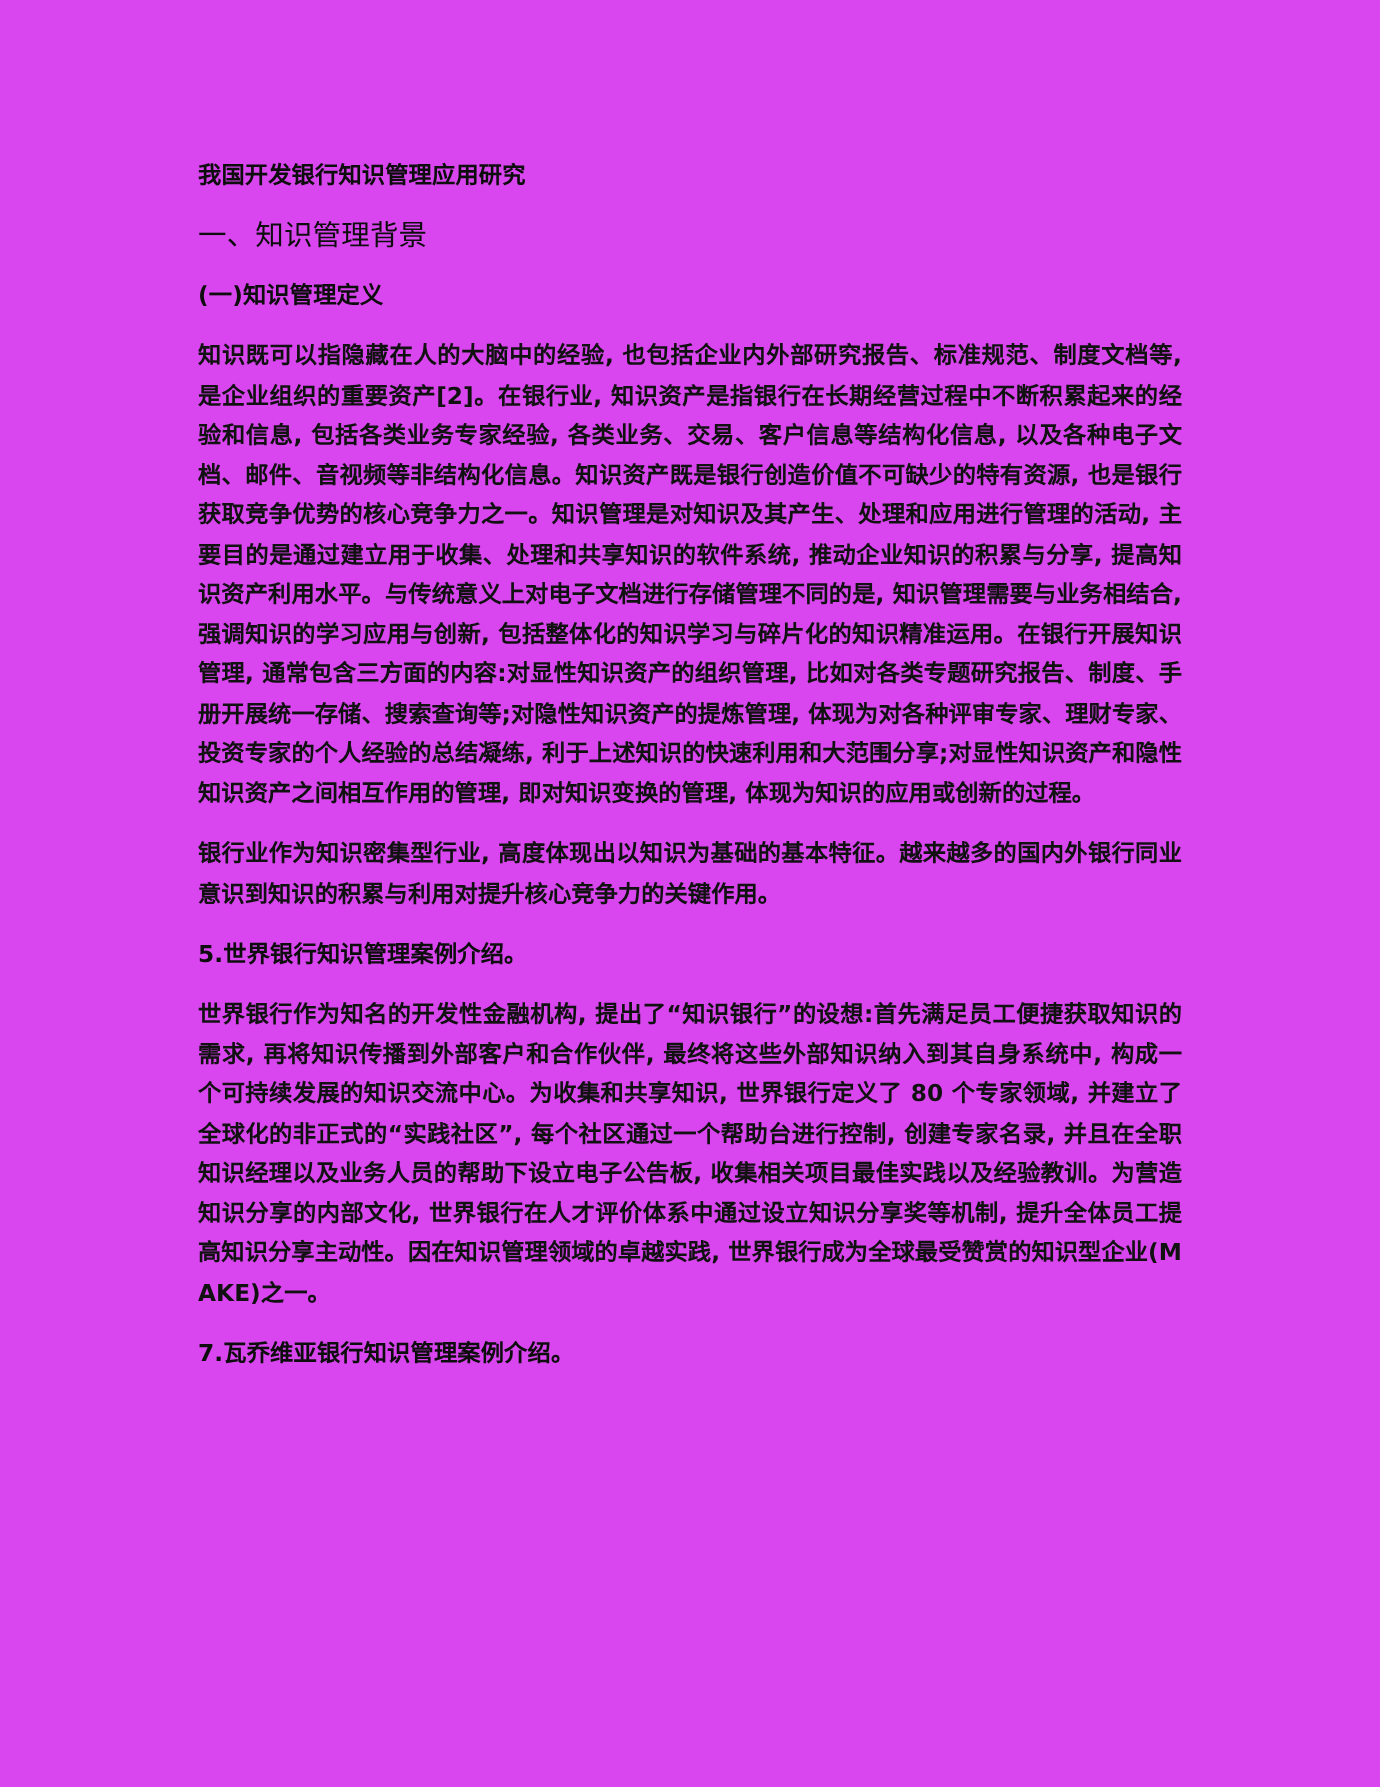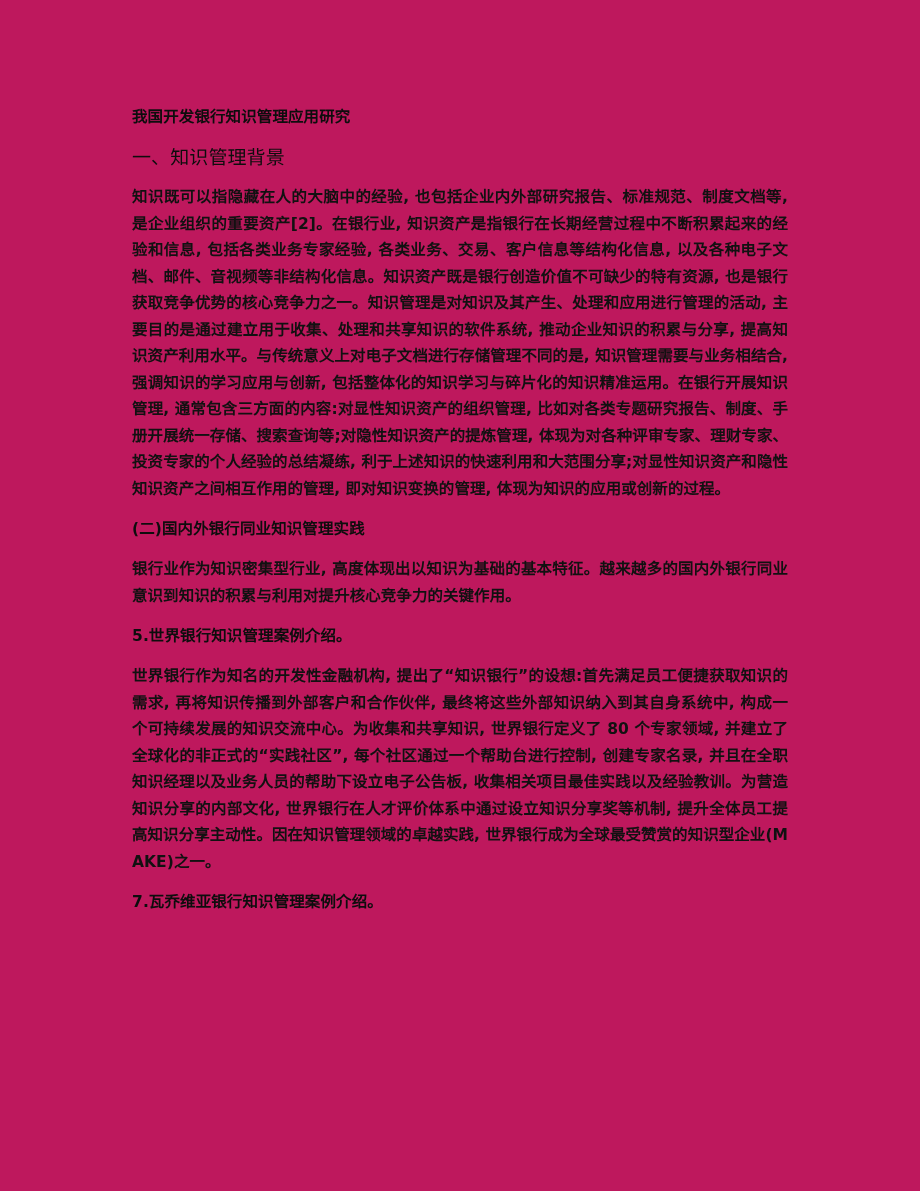--- a/index.html
+++ b/index.html
@@ -9,21 +9,21 @@
     background: #ffffff;
   }
   body {
     font-family: "DejaVu Sans", "Liberation Sans", sans-serif;
     color: #000000;
   }
   #page {
     position: relative;
     width: 920px;
     height: 1191px;
-    background: #be185d;
+    background: #d946ef;
     overflow: hidden;
     box-sizing: border-box;
   }
   #content {
     position: absolute;
     left: 132px;
     top: 104px;
     width: 656px;
   }
   .doc-title {
@@ -77,24 +77,24 @@
 </head>
 <body>
 
 <div id="page">
   <div id="content">
 
     <h1 class="doc-title">我国开发银行知识管理应用研究</h1>
 
     <h2 class="h-section">一、知识管理背景</h2>
 
+    <h3 class="h-sub">(一)知识管理定义</h3>
 
     <p class="body-text">知识既可以指隐藏在人的大脑中的经验, 也包括企业内外部研究报告、标准规范、制度文档等, 是企业组织的重要资产[2]。在银行业, 知识资产是指银行在长期经营过程中不断积累起来的经验和信息, 包括各类业务专家经验, 各类业务、交易、客户信息等结构化信息, 以及各种电子文档、邮件、音视频等非结构化信息。知识资产既是银行创造价值不可缺少的特有资源, 也是银行获取竞争优势的核心竞争力之一。知识管理是对知识及其产生、处理和应用进行管理的活动, 主要目的是通过建立用于收集、处理和共享知识的软件系统, 推动企业知识的积累与分享, 提高知识资产利用水平。与传统意义上对电子文档进行存储管理不同的是, 知识管理需要与业务相结合,强调知识的学习应用与创新, 包括整体化的知识学习与碎片化的知识精准运用。在银行开展知识管理, 通常包含三方面的内容:对显性知识资产的组织管理, 比如对各类专题研究报告、制度、手册开展统一存储、搜索查询等;对隐性知识资产的提炼管理, 体现为对各种评审专家、理财专家、投资专家的个人经验的总结凝练, 利于上述知识的快速利用和大范围分享;对显性知识资产和隐性知识资产之间相互作用的管理, 即对知识变换的管理, 体现为知识的应用或创新的过程。</p>
 
-    <h3 class="h-sub">(二)国内外银行同业知识管理实践</h3>
 
     <p class="body-text">银行业作为知识密集型行业, 高度体现出以知识为基础的基本特征。越来越多的国内外银行同业意识到知识的积累与利用对提升核心竞争力的关键作用。</p>
 
     <h4 class="h-item">5.世界银行知识管理案例介绍。</h4>
 
     <p class="body-text">世界银行作为知名的开发性金融机构, 提出了“知识银行”的设想:首先满足员工便捷获取知识的需求, 再将知识传播到外部客户和合作伙伴, 最终将这些外部知识纳入到其自身系统中, 构成一个可持续发展的知识交流中心。为收集和共享知识, 世界银行定义了 80 个专家领域, 并建立了全球化的非正式的“实践社区”, 每个社区通过一个帮助台进行控制, 创建专家名录, 并且在全职知识经理以及业务人员的帮助下设立电子公告板, 收集相关项目最佳实践以及经验教训。为营造知识分享的内部文化, 世界银行在人才评价体系中通过设立知识分享奖等机制, 提升全体员工提高知识分享主动性。因在知识管理领域的卓越实践, 世界银行成为全球最受赞赏的知识型企业(MAKE)之一。</p>
 
     <h4 class="h-item">7.瓦乔维亚银行知识管理案例介绍。</h4>
 
 

